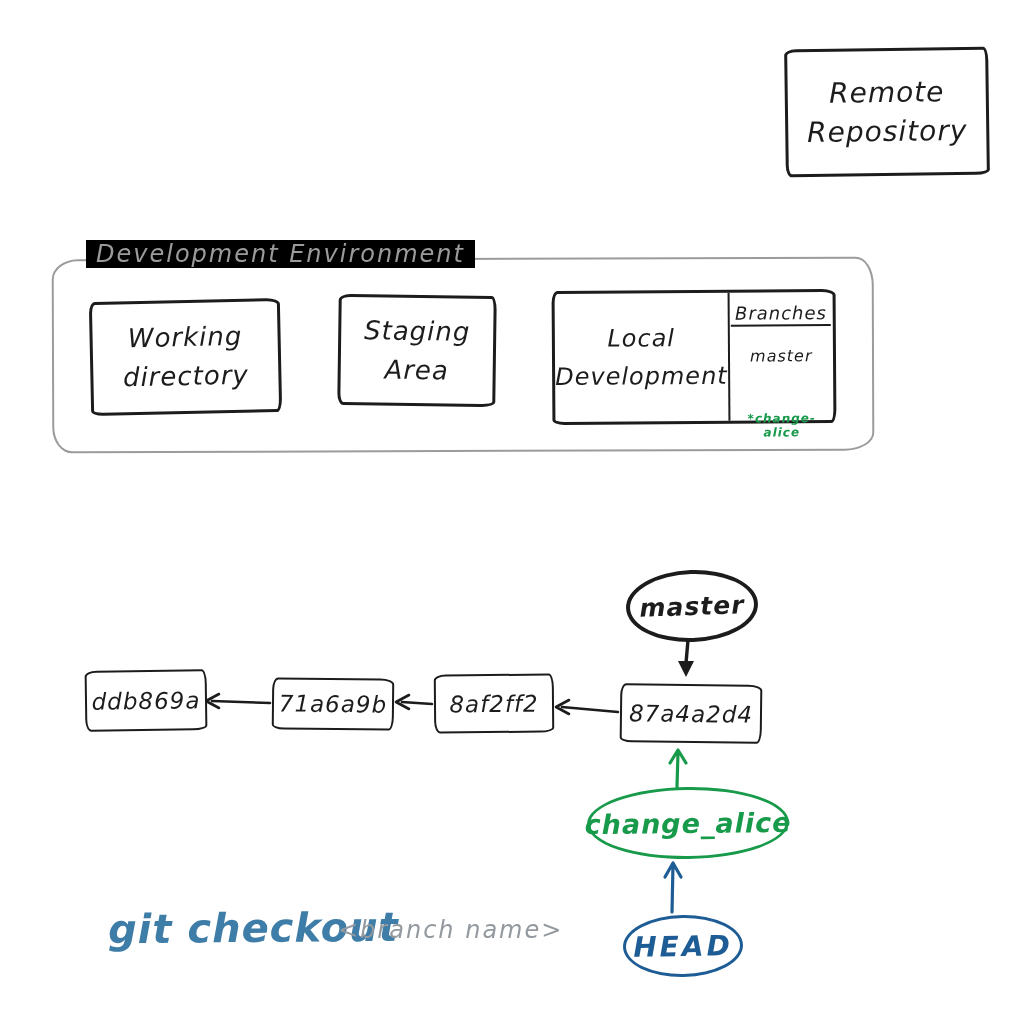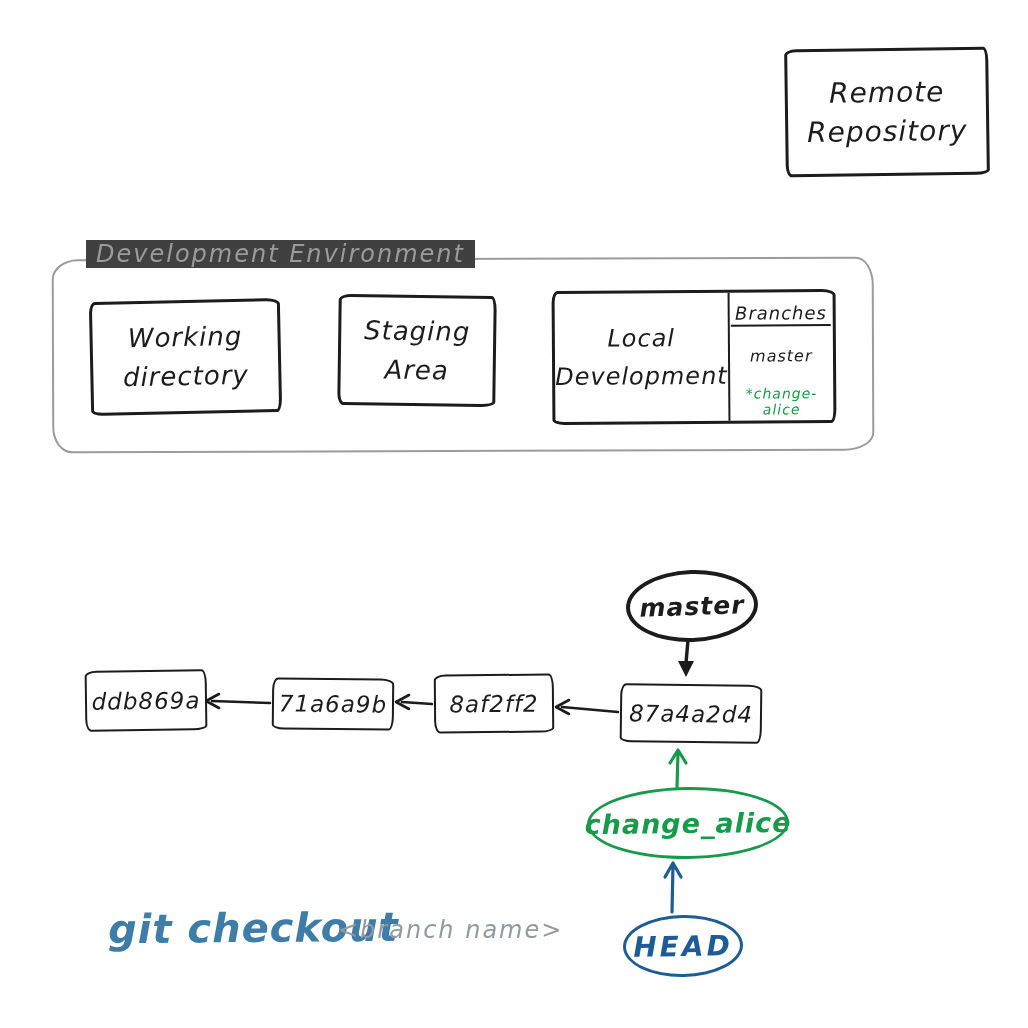--- a/index.html
+++ b/index.html
@@ -16,35 +16,35 @@
   .r2{border-radius:6px 14px 5px 12px / 12px 6px 14px 5px;}
 
   .remote{left:785px;top:48px;width:198px;height:122px;transform:rotate(-0.8deg);
           font-size:28px;line-height:1.4;}
 
   .devenv{left:52px;top:258px;width:818px;height:190px;
           border:2.5px solid var(--border_gray,#9b9b9b);
           border-radius:26px 18px 30px 20px / 20px 28px 18px 26px;
           transform:rotate(-0.2deg);background:transparent;}
   .devenv-label{left:86px;top:240px;color:var(--border_gray,#9b9b9b);
-          background:#404040;padding:0 10px;font-size:24px;letter-spacing:2px;}
+          background:#000000;padding:0 10px;font-size:24px;letter-spacing:2px;}
 
   .workdir{left:90px;top:300px;width:185px;height:108px;transform:rotate(-1.2deg);
            font-size:26px;line-height:1.5;}
   .staging{left:338px;top:295px;width:152px;height:105px;transform:rotate(0.8deg);
            font-size:26px;line-height:1.5;}
   .localrepo{left:552px;top:290px;width:278px;height:128px;transform:rotate(-0.4deg);
            padding:0;align-items:stretch;justify-content:flex-start;}
   .localrepo .leftcol{flex:1;display:flex;align-items:center;justify-content:center;
            font-size:24px;line-height:1.6;border-right:2px solid var(--ink,#1c1c1c);}
   .localrepo .rightcol{width:120px;display:flex;flex-direction:column;align-items:center;
            padding-top:10px;gap:20px;}
   .branches-title{font-size:18px;border-bottom:2px solid var(--ink,#1c1c1c);padding:0 4px 1px 4px;}
   .branch-master{font-size:16px;}
-  .branch-current{font-size:14px;font-weight:400;color:var(--green,#189a4b);}
+  .branch-current{font-size:12px;font-weight:700;color:var(--green,#189a4b);margin-top:26px;}
 
   .commit{border-width:2.5px;font-size:23px;}
   .c1{left:85px;top:670px;width:118px;height:57px;transform:rotate(-0.8deg);}
   .c2{left:272px;top:678px;width:118px;height:48px;transform:rotate(0.6deg);}
   .c3{left:434px;top:674px;width:116px;height:55px;transform:rotate(-0.5deg);}
   .c4{left:620px;top:684px;width:138px;height:55px;transform:rotate(0.7deg);}
 
   .ellipse{border-radius:50%;display:flex;align-items:center;justify-content:center;
            background:#fff;text-align:center;}
   .master-e{left:626px;top:570px;width:124px;height:64px;border:4px solid var(--ink,#1c1c1c);

